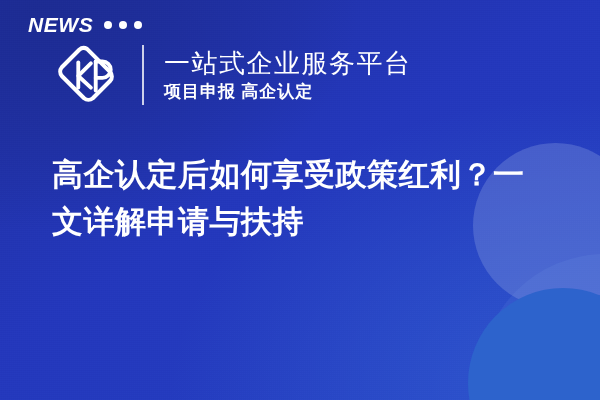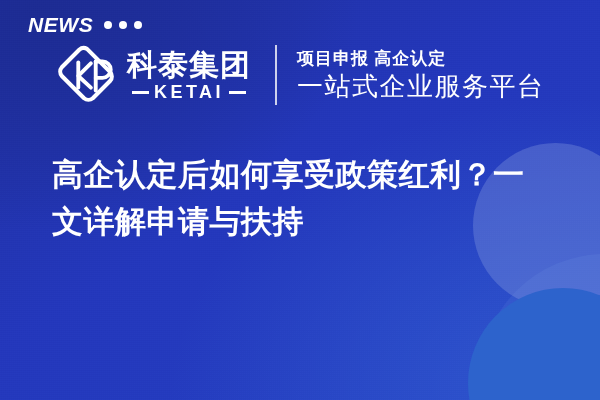--- a/index.html
+++ b/index.html
@@ -187,34 +187,26 @@
         </g>
         <g fill="none" stroke="#ffffff" stroke-width="4" stroke-linecap="round" stroke-linejoin="round">
           <path d="M23 19 L23 45"></path>
           <path d="M36 20 L23 33 L36 45"></path>
         </g>
         <g fill="none" stroke="#ffffff" stroke-width="4" stroke-linecap="round" stroke-linejoin="round">
           <path d="M41 18 L41 48"></path>
           <path d="M41 18 L48 18 a8.5 8.5 0 0 1 0 17 L41 35"></path>
         </g>
       </svg>
-      <div id="logo-words">
-        <div id="logo-cn">科泰集团</div>
-        <div id="logo-en-row">
-          <span class="rule"></span>
-          <span id="logo-en">KETAI</span>
-          <span class="rule"></span>
-        </div>
-      </div>
     </div>
 
     <div id="lockup-divider"></div>
 
     <div id="slogan-block">
+      <div id="slogan-main">一站式企业服务平台</div>
       <div id="slogan-sub">项目申报 高企认定</div>
-      <div id="slogan-main">一站式企业服务平台</div>
     </div>
 
   </div>
 
   <h1 id="headline">高企认定后如何享受政策红利？一文详解申请与扶持</h1>
 
 </div>
 
 </body></html>

